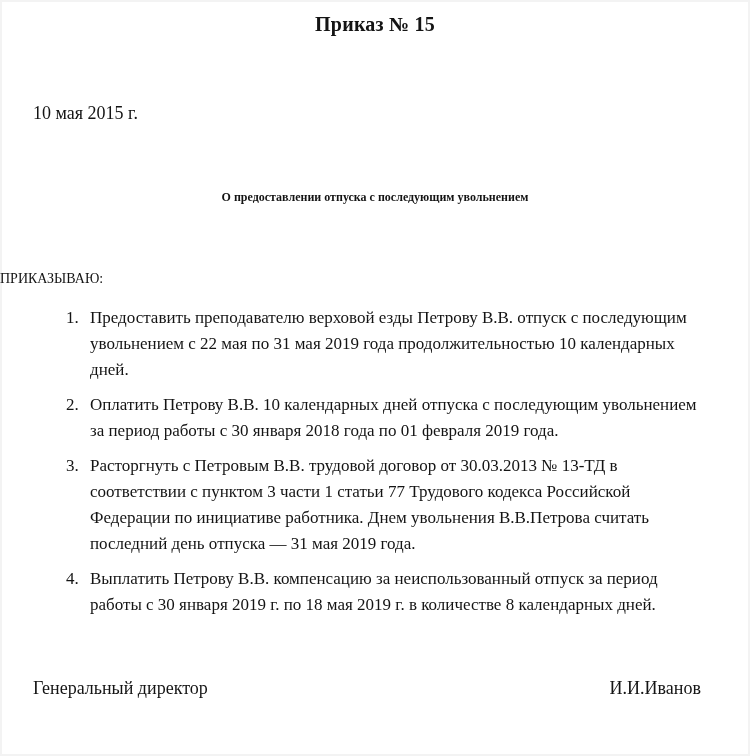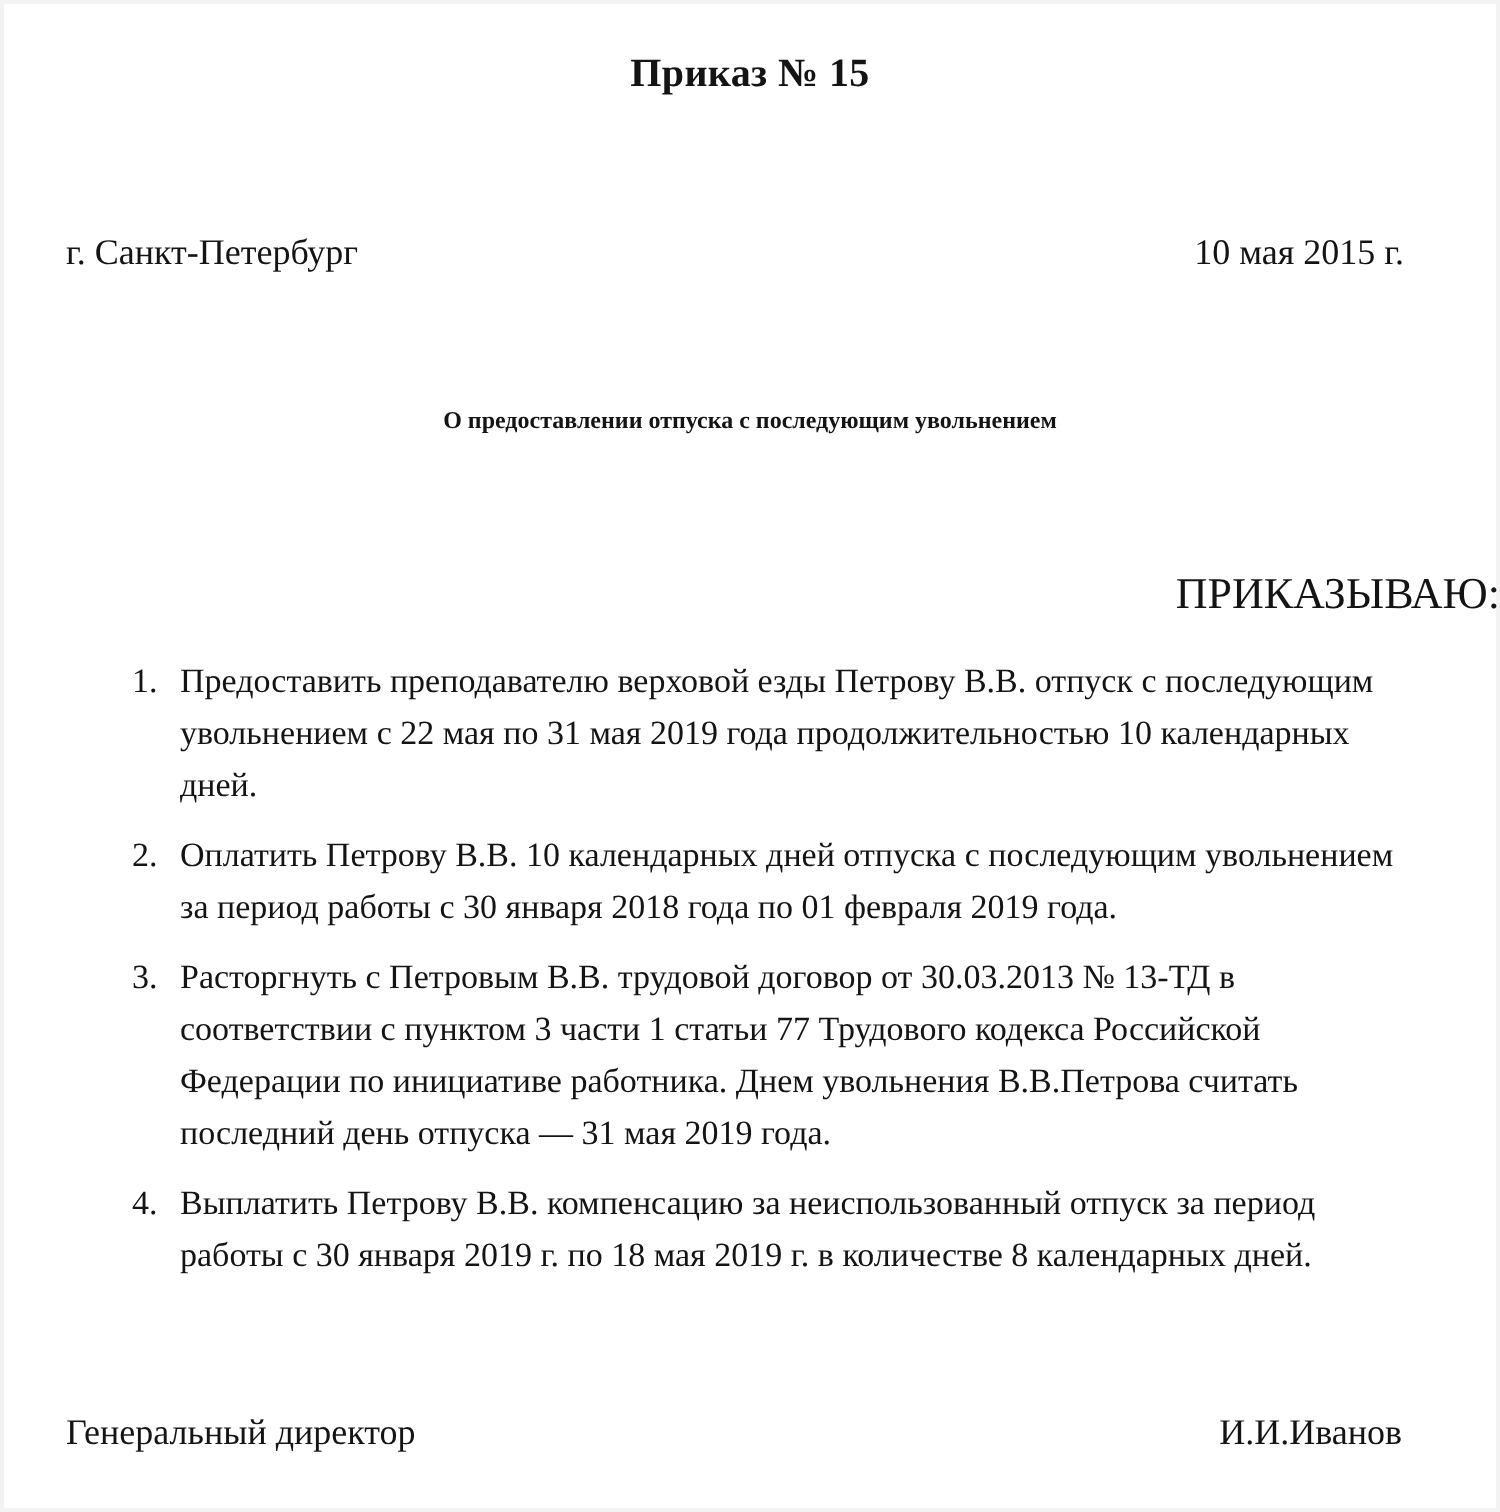--- a/index.html
+++ b/index.html
@@ -13,75 +13,74 @@
     height: 756px;
     background: #ffffff;
     color: #141414;
     font-family: "Liberation Serif", "DejaVu Serif", serif;
     box-shadow: inset 0 0 0 2px #f3f3f3;
     overflow: hidden;
     box-sizing: border-box;
   }
   .doc-title {
     margin: 0;
-    padding-top: 26px;
+    padding-top: 13px;
     text-align: center;
     font-size: 20px;
     font-weight: bold;
     letter-spacing: 0.2px;
   }
   .meta-row {
     display: flex;
     justify-content: space-between;
     align-items: baseline;
     margin: 67px 48px 0 33px;
     font-size: 18px;
   }
   .doc-subject {
     margin: 66px 40px 0 40px;
     text-align: center;
     font-size: 12px;
     font-weight: bold;
   }
   .directive {
     margin-top: 66px;
-    text-align: right;
-    font-size: 22px;
+    text-align: left;
+    font-size: 14px;
   }
   ol.order-items {
     margin: 18px 38px 17px 33px;
     padding-left: 50px;
     font-size: 17px;
     line-height: 26px;
     text-align: left;
   }
   ol.order-items li {
     padding-left: 7px;
     margin-bottom: 9px;
   }
   .signature-row {
     position: absolute;
     left: 33px;
     right: 49px;
-    top: 706px;
+    top: 678px;
     display: flex;
     justify-content: space-between;
     align-items: baseline;
     font-size: 18px;
   }
 </style>
 </head>
 <body>
 
 <div class="page">
 
   <h1 class="doc-title">Приказ № 15</h1>
 
   <div class="meta-row">
-    <span>г. Санкт-Петербург</span>
     <span>10 мая 2015 г.</span>
   </div>
 
   <h2 class="doc-subject">О предоставлении отпуска с последующим увольнением</h2>
 
   <div class="directive">ПРИКАЗЫВАЮ:</div>
 
   <ol class="order-items">
     <li>Предоставить преподавателю верховой езды Петрову В.В. отпуск с последующим увольнением с 22 мая по 31 мая 2019 года продолжительностью 10 календарных дней.</li>
     <li>Оплатить Петрову В.В. 10 календарных дней отпуска с последующим увольнением за период работы с 30 января 2018 года по 01 февраля 2019 года.</li>

